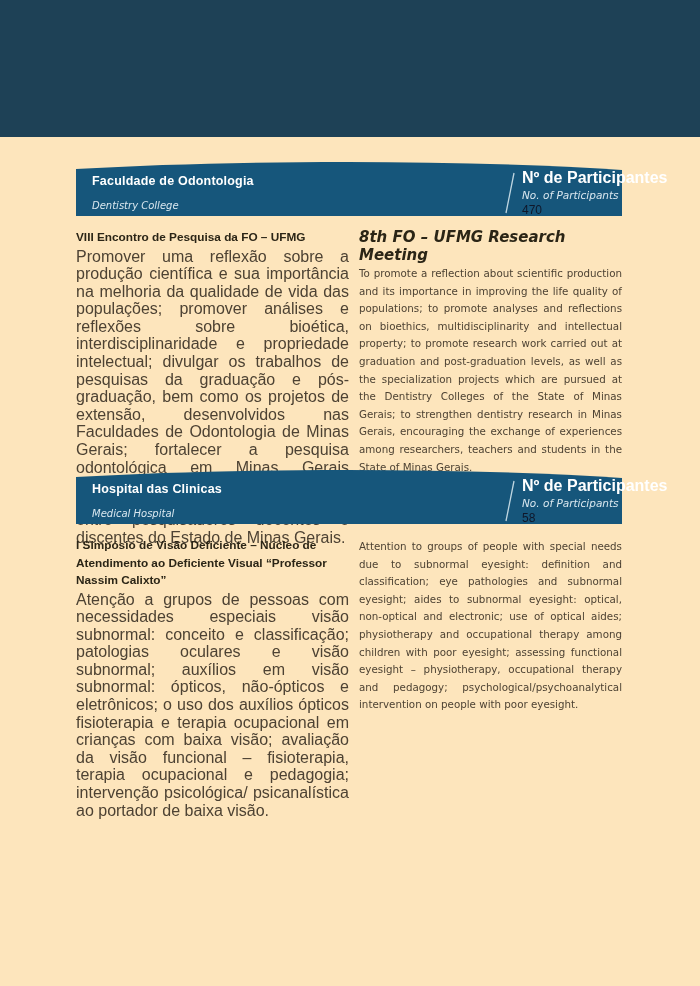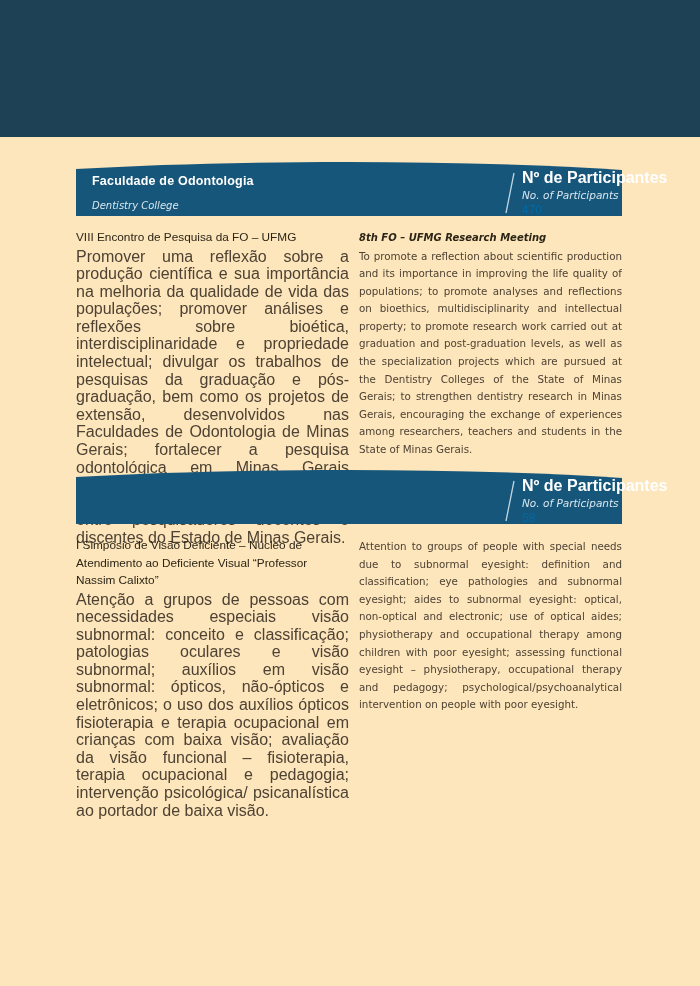--- a/index.html
+++ b/index.html
@@ -18,34 +18,34 @@
   .bar-left{
     position:absolute;left:16px;top:16px;color:#FFFFFF;
   }
   .bar-title-pt{font-size:12.5px;font-weight:bold;letter-spacing:.2px;}
   .bar-title-en{font-size:10px;font-style:italic;color:#D9E7EF;margin-top:12px;font-family:"DejaVu Sans",sans-serif;}
   .bar-right{
     position:absolute;left:446px;top:11px;color:#FFFFFF;width:100px;
   }
   .bar-plabel-pt{font-size:16px;font-weight:bold;white-space:nowrap;}
   .bar-plabel-en{font-size:10.5px;font-style:italic;color:#D9E7EF;margin-top:2px;white-space:nowrap;font-family:"DejaVu Sans",sans-serif;}
-  .bar-count{font-size:12px;margin-top:2px;color:#0369a1;}
+  .bar-count{font-size:12px;margin-top:2px;color:#0f172a;}
   .content{
     display:flex;margin-top:13px;
   }
   .col-pt{width:273px;margin-right:10px;}
   .col-en{width:263px;}
   .pt-heading{
-    font-size:11.8px;font-weight:normal;color:#2B2516;line-height:17.5px;
+    font-size:11.8px;font-weight:bold;color:#2B2516;line-height:17.5px;
   }
   .pt-body{
     font-size:16px;color:#4D4233;line-height:17.6px;text-align:justify;margin-top:1px;
   }
   .en-heading{
-    font-size:10px;font-weight:bold;font-style:italic;color:#2B2516;line-height:17.5px;
+    font-size:15px;font-weight:bold;font-style:italic;color:#2B2516;line-height:17.5px;
     font-family:"DejaVu Sans",sans-serif;
   }
   .en-body{
     font-size:10.3px;color:#4D4233;line-height:17.6px;text-align:justify;margin-top:1px;
     font-family:"DejaVu Sans",sans-serif;
   }
   .sec-1{top:158px;}
   .sec-2{top:466px;}
 </style>
 </head>
@@ -80,20 +80,24 @@
     </div>
   </div>
 </div>
 
 <div class="section sec-2">
   <div class="bar">
     <svg viewBox="0 0 546 58" preserveAspectRatio="none">
       <path d="M0,11 C160,2 380,1 546,12 L546,58 L0,58 Z" fill="#16567B"></path>
       <line x1="430" y1="55" x2="438" y2="15" stroke="#BFD6E1" stroke-width="1.3"></line>
     </svg>
+    <div class="bar-left">
+      <div class="bar-title-pt">Hospital das Clinicas</div>
+      <div class="bar-title-en">Medical Hospital</div>
+    </div>
     <div class="bar-right">
       <div class="bar-plabel-pt">Nº de Participantes</div>
       <div class="bar-plabel-en">No. of Participants</div>
       <div class="bar-count">58</div>
     </div>
   </div>
   <div class="content">
     <div class="col-pt">
       <div class="pt-heading">I Simpósio de Visão Deficiente – Núcleo de Atendimento ao Deficiente Visual “Professor Nassim Calixto”</div>
       <div class="pt-body">Atenção a grupos de pessoas com necessidades especiais visão subnormal: conceito e classificação; patologias oculares e visão subnormal; auxílios em visão subnormal: ópticos, não-ópticos e eletrônicos; o uso dos auxílios ópticos fisioterapia e terapia ocupacional em crianças com baixa visão; avaliação da visão funcional – fisioterapia, terapia ocupacional e pedagogia; intervenção psicológica/ psicanalística ao portador de baixa visão.</div>

